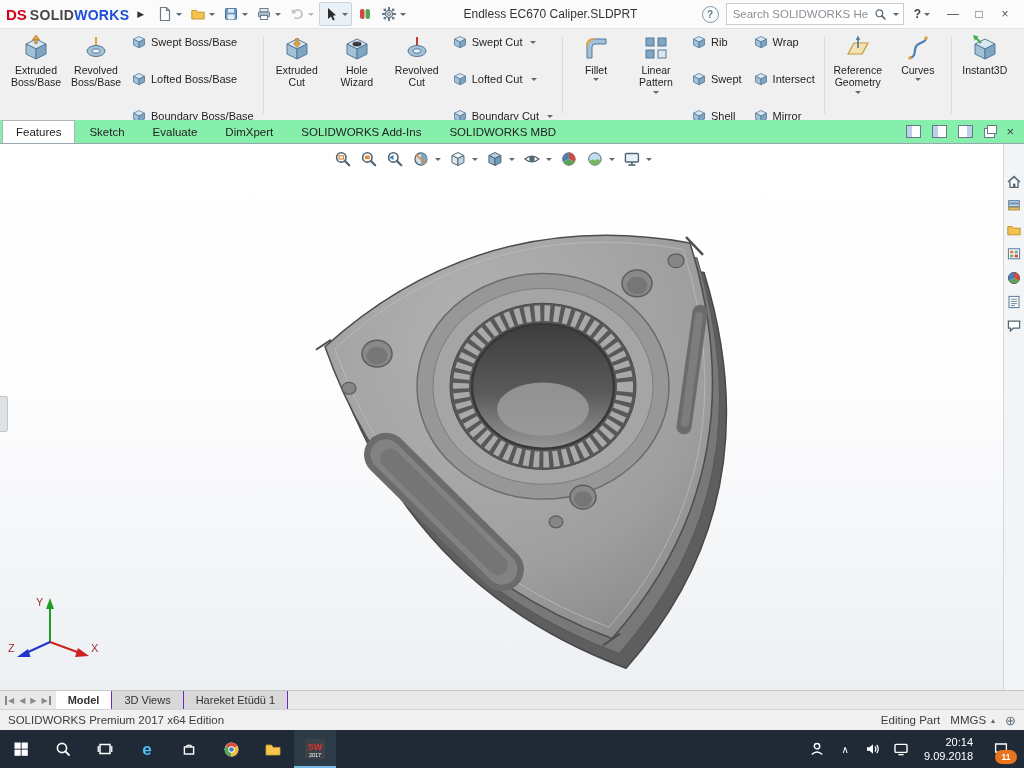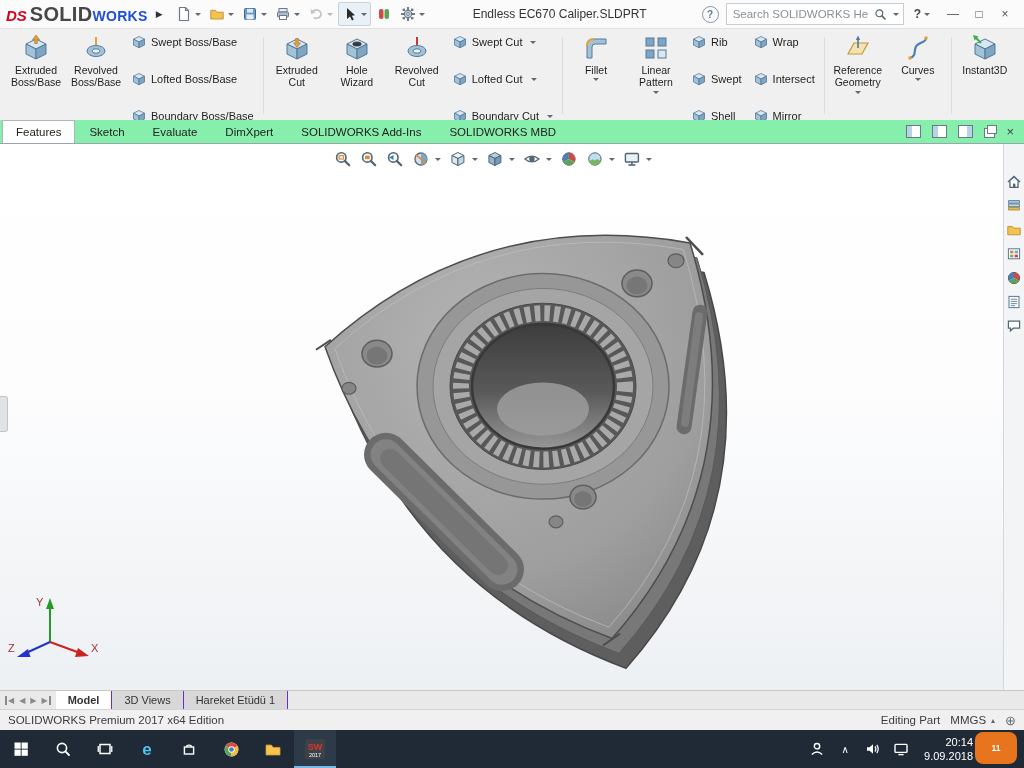--- a/index.html
+++ b/index.html
@@ -2,22 +2,22 @@
 <html><head>
 <meta charset="utf-8">
 <style>
   html,body{margin:0;padding:0;}
   body{width:1024px;height:768px;overflow:hidden;font-family:"Liberation Sans",sans-serif;background:#fff;}
   .app{width:1024px;height:768px;display:flex;flex-direction:column;position:relative;}
   svg{display:block;}
   
   .titlebar{height:28px;min-height:28px;display:flex;align-items:center;background:#fbfbfb;border-bottom:1px solid #e2e2e2;padding:0 6px;gap:2px;font-size:12px;}
   .logo{display:flex;align-items:baseline;margin-right:2px;}
-  .logo-ds{color:#d6001c;font-weight:bold;font-style:italic;font-size:15px;margin-right:3px;}
-  .logo-solid{color:#474747;font-weight:bold;font-size:20px;letter-spacing:.3px;}
+  .logo-ds{color:#d6001c;font-weight:bold;font-size:15px;margin-right:3px;}
+  .logo-solid{color:#474747;font-weight:bold;font-size:14px;letter-spacing:.3px;}
   .logo-works{color:#1d4ed8;font-weight:bold;font-size:14px;letter-spacing:.3px;}
   .menu-arrow{font-size:9px;color:#333;margin:0 8px 0 4px;cursor:default;}
   .qbtn{display:flex;align-items:center;height:22px;padding:0 3px;border-radius:2px;}
   .qbtn.disabled{opacity:.45;}
   .qbtn.pressed{border:1px solid #c8d2da;background:#e9f0f6;}
   .caret{width:0;height:0;border-left:3px solid transparent;border-right:3px solid transparent;border-top:3.5px solid #5a6a76;margin-left:3px;}
   .tspacer{flex:1;}
   .doc-title{color:#333;font-size:12px;white-space:nowrap;}
   .help-circle{width:15px;height:15px;min-width:15px;border-radius:50%;border:1.5px solid #7d97ab;color:#5b7d96;font-size:10px;display:flex;align-items:center;justify-content:center;font-weight:bold;margin-left:10px;}
   .search-box{display:flex;align-items:center;width:168px;height:20px;border:1px solid #c6cdd3;background:#fff;padding:0 4px;gap:3px;margin-left:5px;}
@@ -69,21 +69,21 @@
   .sb-globe{color:#5f6e79;font-size:13px;}
   
   .taskbar{height:38px;min-height:38px;background:#1f2a36;display:flex;align-items:stretch;color:#fff;}
   .tb-btn{width:42px;display:flex;align-items:center;justify-content:center;}
   .tb-btn.active{background:#2d3b49;box-shadow:inset 0 -2px 0 #76b9e8;}
   .tb-tray{margin-left:auto;display:flex;align-items:center;padding-right:4px;}
   .tray-btn{width:28px;height:100%;display:flex;align-items:center;justify-content:center;}
   .chev{font-size:10px;color:#fff;}
   .tb-clock{display:flex;flex-direction:column;align-items:flex-end;justify-content:center;font-size:11px;line-height:1.3;padding:0 9px;}
   .tb-action{position:relative;width:38px;height:100%;display:flex;align-items:center;justify-content:center;}
-  .badge{position:absolute;right:3px;bottom:4px;background:#e8741e;color:#fff;border-radius:8px;font-size:8.5px;min-width:14px;height:32px;display:flex;align-items:center;justify-content:center;padding:0 14px;font-weight:bold;}
+  .badge{position:absolute;right:3px;bottom:4px;background:#e8741e;color:#fff;border-radius:8px;font-size:8.5px;min-width:14px;height:14px;display:flex;align-items:center;justify-content:center;padding:0 4px;font-weight:bold;}
 </style>
 </head>
 <body>
 
 <svg width="0" height="0" style="position:absolute;overflow:hidden" aria-hidden="true">
   <defs>
     <g id="g-cube">
       <path d="M13 4 L23 9 L13 14 L3 9 Z" fill="#d8e7f2" stroke="#54789a" stroke-width="1"></path>
       <path d="M3 9 L13 14 L13 24 L3 19 Z" fill="#a2c2d8" stroke="#54789a" stroke-width="1"></path>
       <path d="M23 9 L13 14 L13 24 L23 19 Z" fill="#7ea6c2" stroke="#54789a" stroke-width="1"></path>

